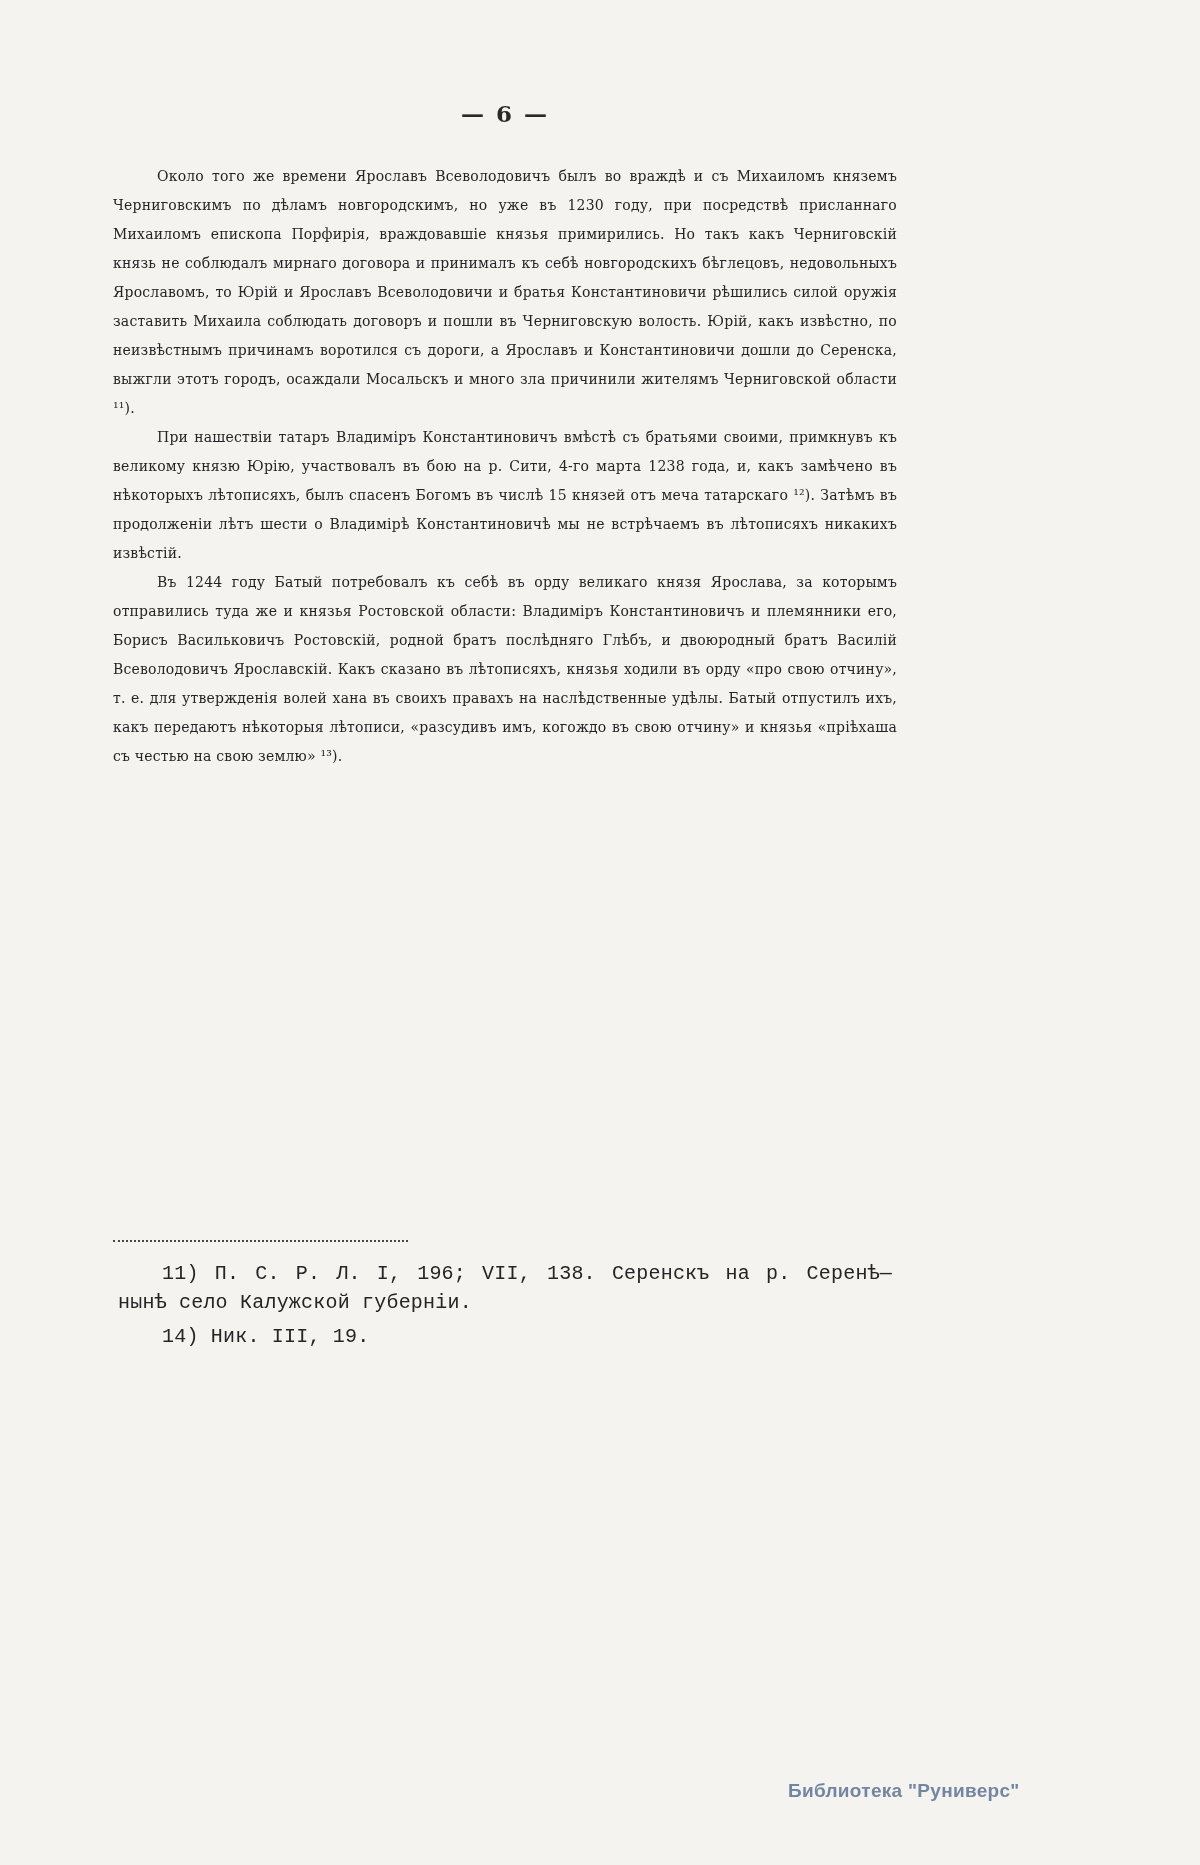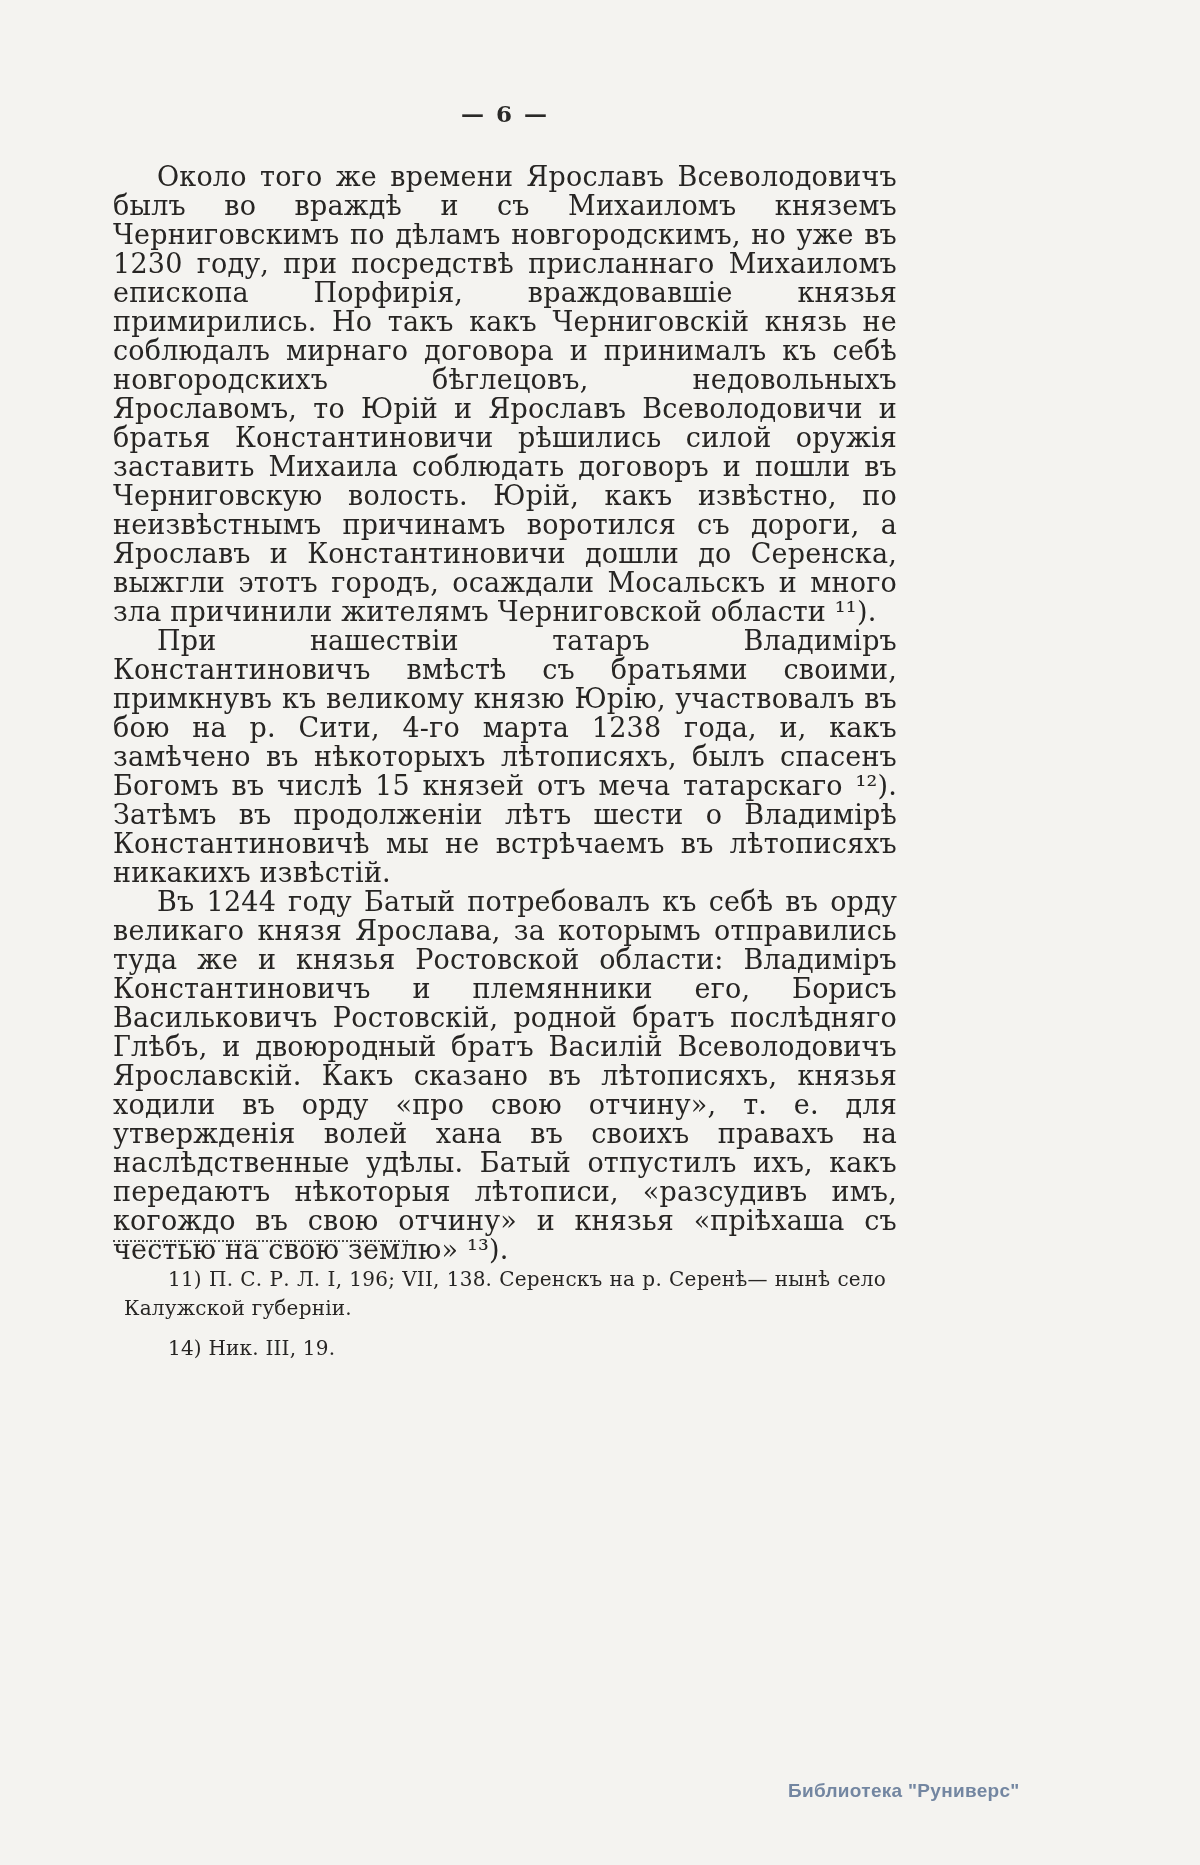--- a/index.html
+++ b/index.html
@@ -29,21 +29,21 @@
     font-weight: bold;
     letter-spacing: 2px;
     color: #2a2927;
   }
 
   .body-text {
     position: absolute;
     top: 162px;
     left: 113px;
     width: 784px;
-    font-size: 27px;
+    font-size: 14px;
     line-height: 29px;
     text-align: justify;
     letter-spacing: 0.2px;
     color: #272523;
   }
 
   .body-text p {
     text-indent: 44px;
     margin: 0;
   }
@@ -63,21 +63,22 @@
     width: 784px;
     font-size: 20px;
     line-height: 29px;
     text-align: justify;
     letter-spacing: 0.2px;
     color: #272523;
   }
 
   .footnotes p {
     text-indent: 44px;
-    margin: 11px;
+    margin: 5px;
+    font-family: Liberation Mono, monospace;
   }
 
   .watermark {
     position: absolute;
     top: 1780px;
     left: 788px;
     font-family: "Liberation Sans", "DejaVu Sans", sans-serif;
     font-size: 19px;
     font-weight: bold;
     color: #7386a1;

